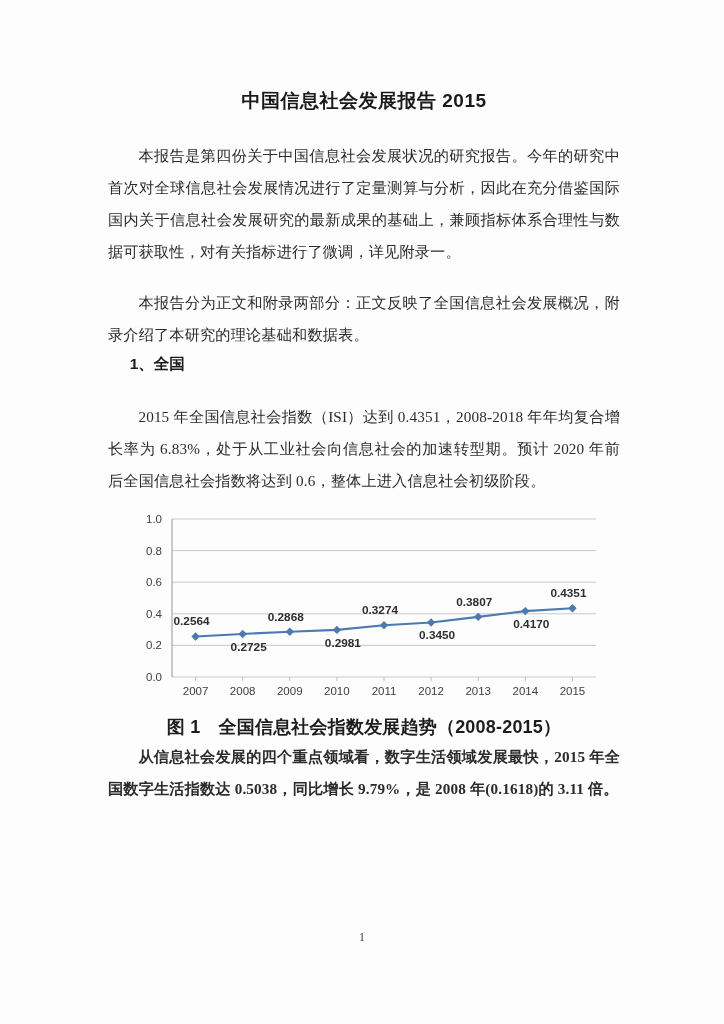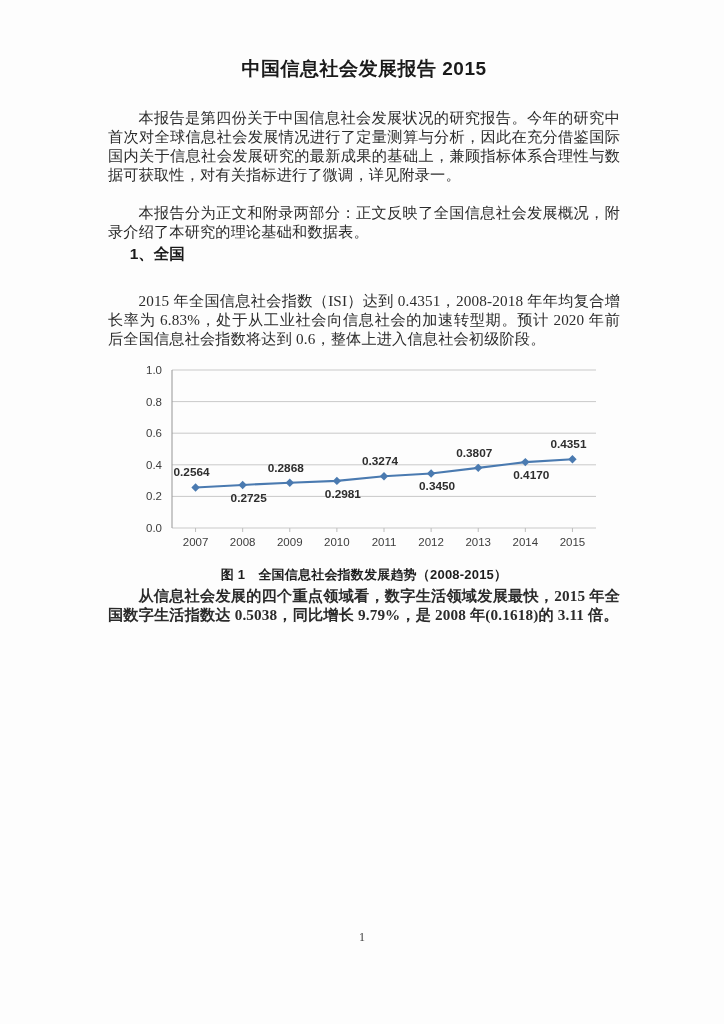--- a/index.html
+++ b/index.html
@@ -29,27 +29,27 @@
     width: 512px;
   }
 
   .doc-title {
     text-align: center;
     font-family: "Liberation Sans", "DejaVu Sans", sans-serif;
     font-weight: bold;
     font-size: 19px;
     letter-spacing: 0.5px;
     margin: 0;
-    padding-top: 56px;
+    padding-top: 88px;
     color: #1a1a1a;
   }
 
   .para {
     font-size: 15.2px;
-    line-height: 19px;
+    line-height: 32px;
     text-align: justify;
     text-justify: inter-ideograph;
     text-indent: 2em;
     margin: 0;
     color: #2b2b2b;
     letter-spacing: 0.15px;
   }
   .para-first { margin-top: 26px; }
   .para-gap { margin-top: 19px; }
 
@@ -81,21 +81,21 @@
     width: 480px;
     height: 198px;
     margin: 0 auto;
     font-family: "Liberation Sans", "DejaVu Sans", sans-serif;
   }
   .chart-svg { display: block; }
   .fig-caption {
     text-align: center;
     font-family: "Liberation Sans", "DejaVu Sans", sans-serif;
     font-weight: bold;
-    font-size: 13px;
+    font-size: 18px;
     margin-top: 6px;
     color: #1d1d1d;
     letter-spacing: 0.2px;
   }
 
   .page-number {
     position: absolute;
     left: 0;
     top: 930px;
     width: 724px;

